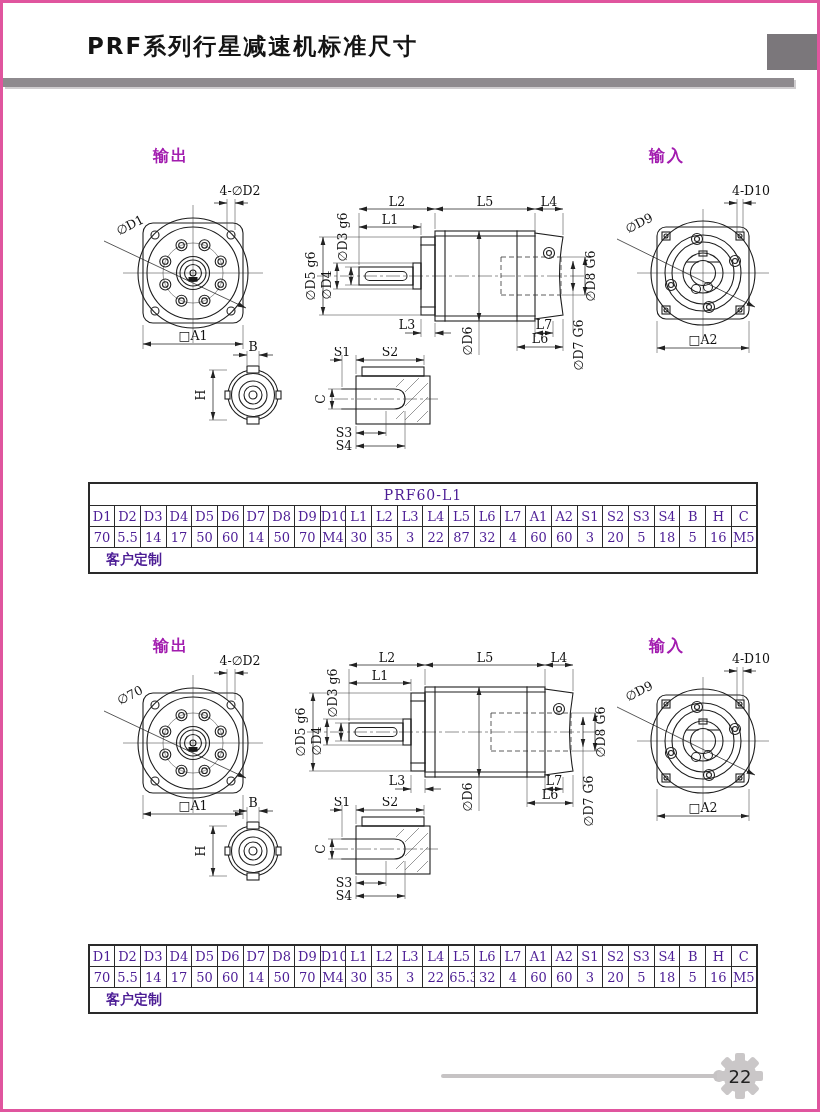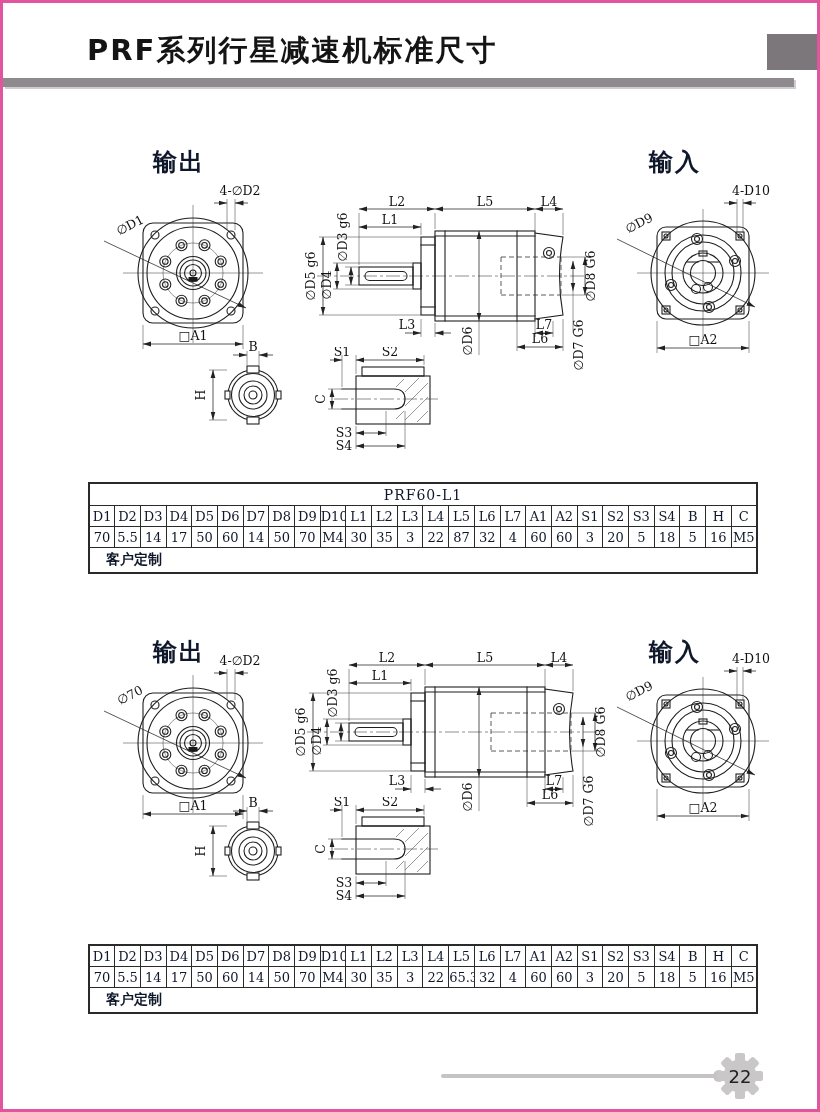--- a/index.html
+++ b/index.html
@@ -1,32 +1,32 @@
 <!DOCTYPE html>
 <html><head>
 <meta charset="utf-8">
 <style>
   html,body{margin:0;padding:0;background:#fff}
   .page{position:relative;width:820px;height:1112px;background:#fff;box-sizing:border-box;
         border:3px solid #e0559e;overflow:hidden;font-family:"DejaVu Sans",sans-serif}
   .abs{position:absolute}
-  .title{font-weight:bold;font-size:29px;color:#141414;letter-spacing:2px;white-space:nowrap}
+  .title{font-weight:bold;font-size:23px;color:#141414;letter-spacing:2px;white-space:nowrap}
   .gray-square{background:#7b777b}
   .gray-bar{background:#8e8a8e;box-shadow:2px 2px 0 rgba(160,156,160,.5)}
-  .sec-label{font-weight:bold;font-size:24px;color:#0f172a;letter-spacing:2px}
+  .sec-label{font-weight:bold;font-size:16px;color:#a21caf;letter-spacing:2px}
   
   .ln{stroke:#1f1f1f;stroke-width:1.1;fill:none;stroke-linecap:square}
   .tn{stroke:#444;stroke-width:.55;fill:none}
   .dm{stroke:#222;stroke-width:.75;fill:none}
   .dsh{stroke:#333;stroke-width:.8;fill:none;stroke-dasharray:5 3}
   .cl{stroke:#333;stroke-width:.55;fill:none;stroke-dasharray:14 3 3 3}
   svg text{font-family:"DejaVu Serif","DejaVu Sans",serif;font-size:12.5px;fill:#111}
   
   table.dims{border-collapse:collapse;table-layout:fixed;width:670px;background:#fff;
-             font-family:"DejaVu Serif","DejaVu Sans",serif;color:#0f172a}
+             font-family:"DejaVu Serif","DejaVu Sans",serif;color:#4c1d95}
   table.dims{border:2px solid #2a2a2a}
   table.dims td{border:1px solid #2a2a2a;text-align:center;font-size:13px;height:20px;
                 padding:0;overflow:hidden;white-space:nowrap}
   table.dims td.ttl{font-size:14px;height:21px;letter-spacing:1px}
   table.dims td.note{text-align:left;font-size:14px;font-weight:bold;height:24px;
                      padding-left:16px;font-family:"DejaVu Sans",sans-serif}
   .foot-line{background:#c6c3c4;border-radius:2px}
   .foot-dot{background:#c6c3c4;border-radius:50%}
 </style>
 </head>

